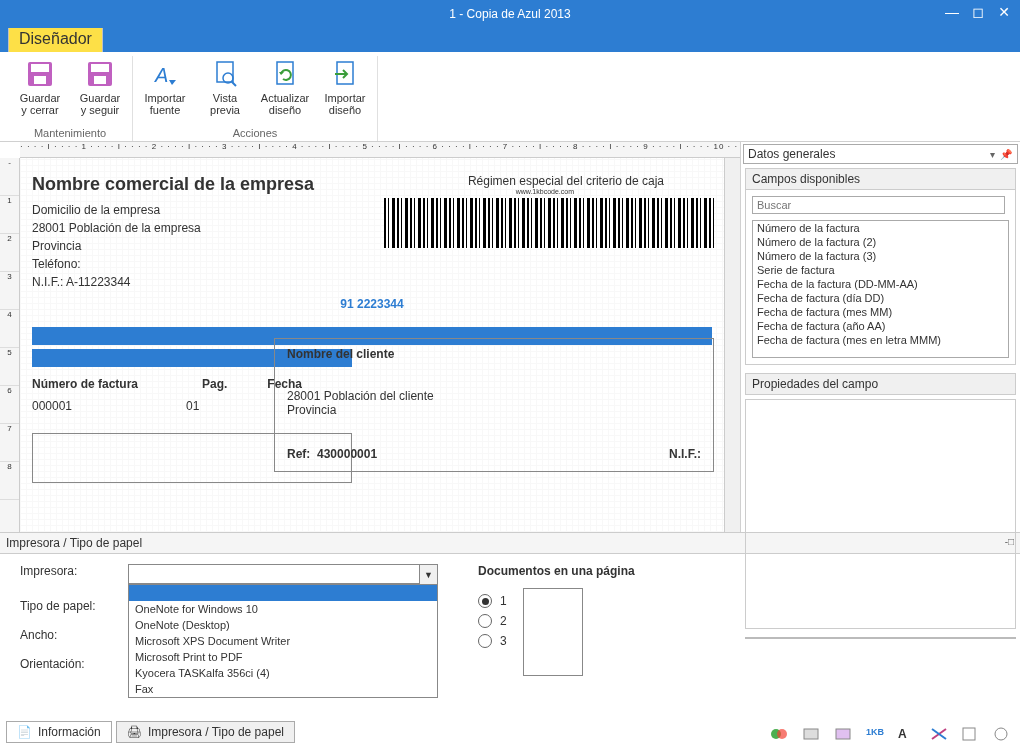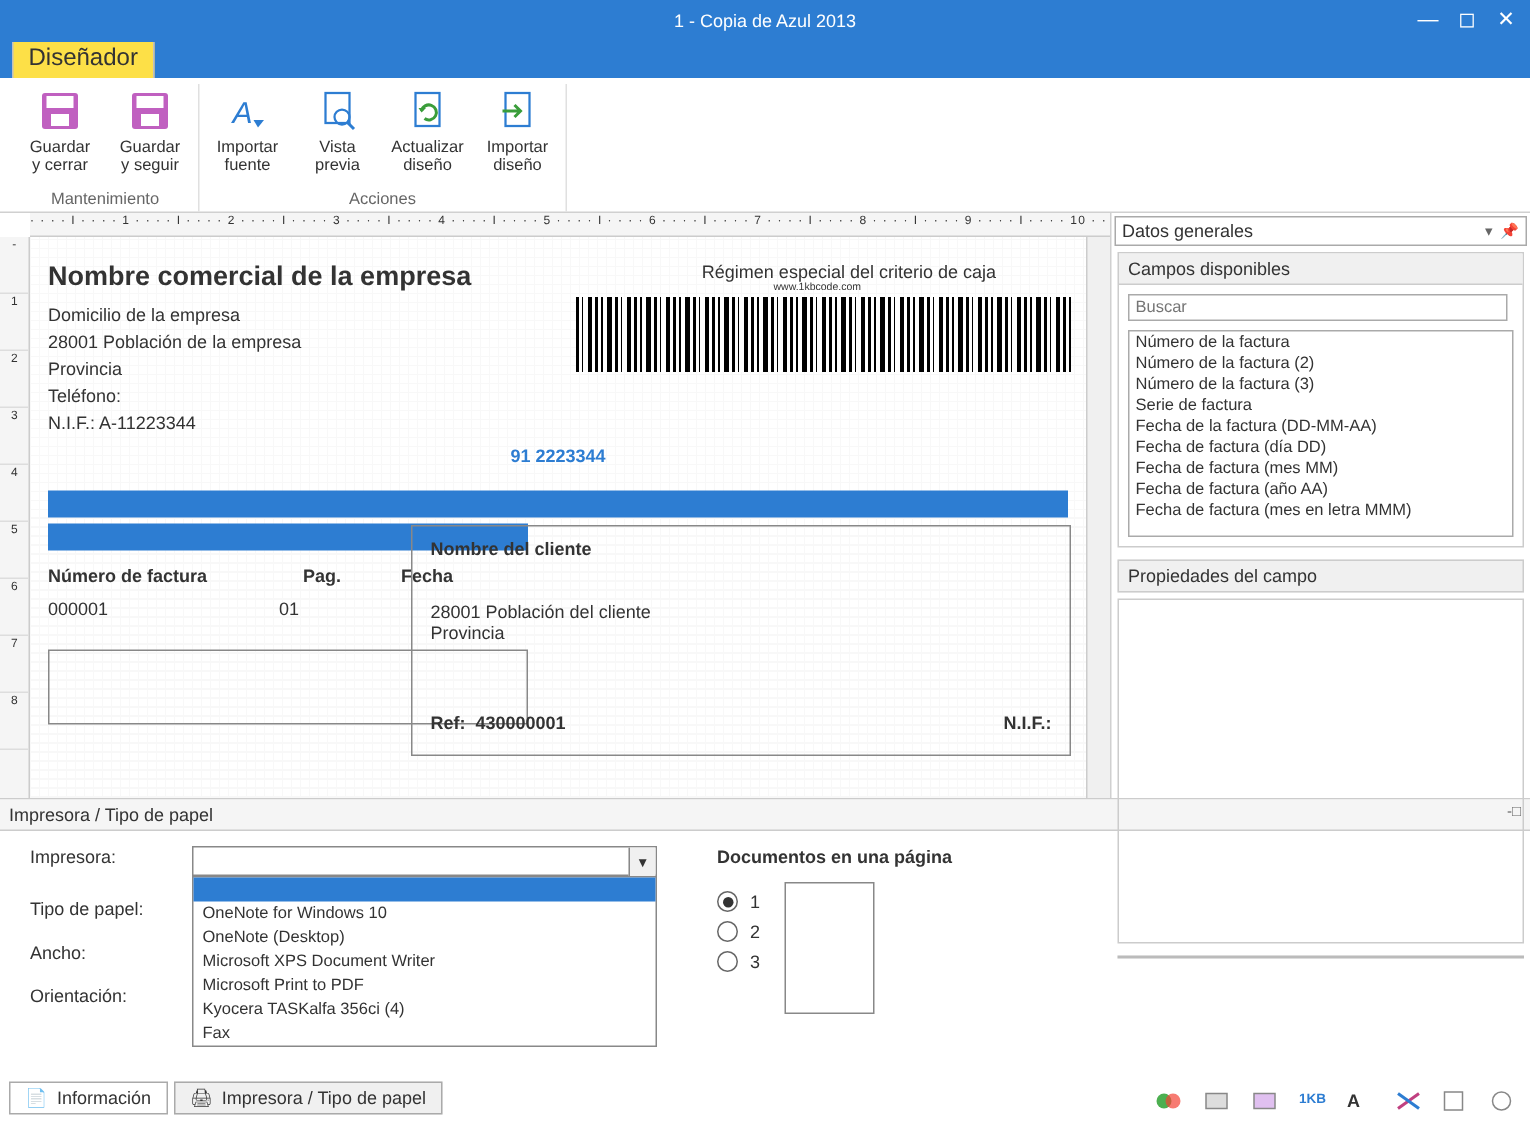--- a/index.html
+++ b/index.html
@@ -33,21 +33,21 @@
 .canvas-scroll { position: absolute; left: 20px; top: 16px; right: 16px; bottom: 0; overflow: hidden; background: repeating-linear-gradient(0deg, #f8f8f8 0, #f8f8f8 1px, transparent 1px, transparent 6px), repeating-linear-gradient(90deg, #f8f8f8 0, #f8f8f8 1px, transparent 1px, transparent 6px); }
 .doc { padding: 16px 12px; position: relative; }
 .doc h2 { font-size: 18px; font-weight: bold; color: #333; margin-bottom: 6px; }
 .doc .line { font-size: 12px; line-height: 1.5; }
 .regimen { position: absolute; right: 60px; top: 16px; font-size: 12px; }
 .barcode { position: absolute; right: 10px; top: 40px; width: 330px; height: 50px; background: repeating-linear-gradient(90deg, #000 0, #000 2px, #fff 2px, #fff 4px, #000 4px, #000 5px, #fff 5px, #fff 8px, #000 8px, #000 11px, #fff 11px, #fff 13px); }
 .barcode-label { position: absolute; right: 150px; top: 30px; font-size: 7px; }
 .bluebar { background: #2d7dd2; height: 18px; }
 .blue1 { width: 100%; margin-top: 16px; }
 .blue2 { width: 320px; margin-top: 4px; }
-.cliente { border: 1px solid #888; position: absolute; right: 10px; top: 192px; width: 440px; height: 154px; padding: 8px 12px; font-size: 12px; }
+.cliente { border: 1px solid #888; position: absolute; right: 10px; top: 180px; width: 440px; height: 134px; padding: 8px 12px; font-size: 12px; }
 .factura-hdr { display: flex; gap: 40px; font-weight: bold; font-size: 12px; margin-top: 10px; }
 .factura-row { display: flex; gap: 44px; font-size: 12px; margin-top: 8px; }
 .tel-blue { color: #2d7dd2; font-weight: bold; }
 
 
 .right-panel { width: 280px; border-left: 1px solid #d0d0d0; display: flex; flex-direction: column; padding: 2px; }
 .panel-header { border: 1px solid #aaa; padding: 2px 4px; font-size: 12px; display: flex; align-items: center; justify-content: space-between; }
 .subpanel { border: 1px solid #ccc; margin: 4px 2px; }
 .subpanel-title { background: #f0f0f0; border-bottom: 1px solid #ccc; padding: 3px 6px; font-size: 12px; }
 .search-box { width: calc(100% - 16px); margin: 6px; border: 1px solid #aaa; padding: 2px 4px; font-size: 11px; color: #888; }
@@ -212,21 +212,21 @@
         <div class="factura-row">
           <span style="width:110px;">000001</span>
           <span>01</span>
         </div>
         <div style="border:1px solid #888; height:50px; margin-top:20px; width:320px;"></div>
 
         <div class="cliente">
           <div style="font-weight:bold;">Nombre del cliente</div>
           <div style="margin-top:28px;">28001   Población del cliente</div>
           <div>Provincia</div>
-          <div style="margin-top:46px; display:flex; justify-content:space-between; font-weight:bold;gap:42px;">
+          <div style="margin-top:30px; display:flex; justify-content:space-between; font-weight:bold;gap:42px;">
             <span><span>Ref:</span>&nbsp;&nbsp;<span>430000001</span></span>
             <span>N.I.F.:</span>
           </div>
         </div>
       </div>
     </div>
   </div>
 
   <div class="right-panel">
     <div class="panel-header">

